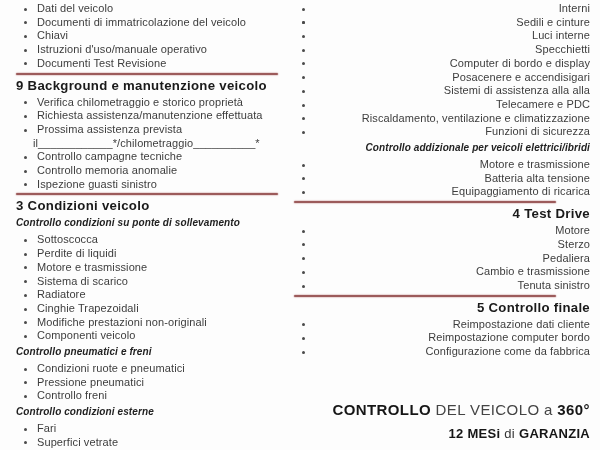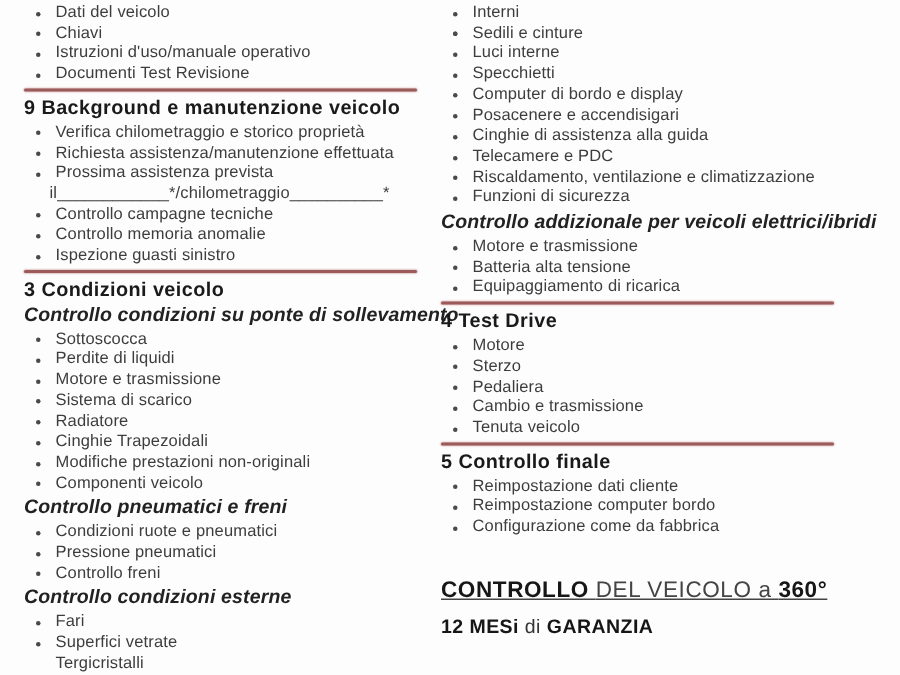--- a/index.html
+++ b/index.html
@@ -8,21 +8,21 @@
     background: #fdfdfd;
     font-family: "Liberation Sans", sans-serif;
   }
   .doc {
     position: relative; width: 600px; height: 450px; overflow: hidden; padding-left: 29px;
   }
   .col {
     position: absolute; top: 0; padding-top: 2px;
   }
   .col-left  { left: 16px;  width: 266px; }
-  .col-right { left: 294px; width: 296px; }
+  .col-right { left: 294px; width: 296px; text-align: right; }
 
   .list { margin: 0; }
   .item {
     position: relative; padding-left: 21px;
     font-size: 11px; line-height: 13.7px;
     color: #3d3d3d; letter-spacing: 0.1px;
     white-space: nowrap;
   }
   .dot {
     position: absolute; left: 8px; top: 5.6px;
@@ -37,42 +37,43 @@
     border-radius: 1px;
     box-shadow: 0 0 1px 0.5px rgba(190,130,130,0.55);
     margin: 2px 0 3px 0;
   }
   .heading {
     font-size: 13.2px; font-weight: bold; color: #1a1a1a;
     letter-spacing: 0.3px; line-height: 15px;
     margin: 1px 0 3px 0; white-space: nowrap;
   }
   .subheading {
-    font-size: 13px; font-weight: bold; font-style: italic;
+    font-size: 10px; font-weight: bold; font-style: italic;
     color: #222; line-height: 14px; letter-spacing: 0.1px;
     margin: 2px 0 3px 0; white-space: nowrap;
   }
   .tagline {
-    margin-top: 26px; font-size: 15px; line-height: 17px;
-    color: #444; letter-spacing: 0.4px; white-space: nowrap; text-decoration: underline;
+    margin-top: 42px; font-size: 15px; line-height: 17px;
+    color: #444; letter-spacing: 0.4px; white-space: nowrap;
   }
   .tagline2 {
     margin-top: 7px; font-size: 13px; line-height: 17px;
     color: #333; letter-spacing: 0.3px; white-space: nowrap;
   }
   .b { font-weight: bold; color: #161616; }
   .r { font-weight: normal; }
 </style>
 </head>
 <body>
 
 <div class="doc">
   <div class="col col-left">
       <div class="list">
         <div class="item"><span class="dot"></span><span>Dati del veicolo</span></div>
+        <div class="item"><span class="dot"></span><span>Documenti di immatricolazione del veicolo</span></div>
         <div class="item"><span class="dot"></span><span>Chiavi</span></div>
         <div class="item"><span class="dot"></span><span>Istruzioni d'uso/manuale operativo</span></div>
         <div class="item"><span class="dot"></span><span>Documenti Test Revisione</span></div>
       </div>
       <div class="divider" style="background: rgb(156, 91, 91);"></div>
       <div class="heading">9 Background e manutenzione veicolo</div>
       <div class="list">
         <div class="item"><span class="dot"></span><span>Verifica chilometraggio e storico proprietà</span></div>
         <div class="item"><span class="dot"></span><span>Richiesta assistenza/manutenzione effettuata</span></div>
         <div class="item"><span class="dot"></span><span>Prossima assistenza prevista</span></div>
@@ -109,39 +110,39 @@
     </div>
   <div class="col col-right">
       <div class="list">
         <div class="item"><span class="dot"></span><span>Interni</span></div>
         <div class="item"><span class="dot"></span></div>
         <div class="item"><span class="dot"></span><span>Sedili e cinture</span></div>
         <div class="item"><span class="dot"></span><span>Luci interne</span></div>
         <div class="item"><span class="dot"></span><span>Specchietti</span></div>
         <div class="item"><span class="dot"></span><span>Computer di bordo e display</span></div>
         <div class="item"><span class="dot"></span><span>Posacenere e accendisigari</span></div>
-        <div class="item"><span class="dot"></span><span>Cinghie di assistenza alla guida</span></div>
+        <div class="item"><span class="dot"></span><span>Sistemi di assistenza alla alla</span></div>
         <div class="item"><span class="dot"></span><span>Telecamere e PDC</span></div>
         <div class="item"><span class="dot"></span><span>Riscaldamento, ventilazione e climatizzazione</span></div>
         <div class="item"><span class="dot"></span><span>Funzioni di sicurezza</span></div>
       </div>
       <div class="subheading">Controllo addizionale per veicoli elettrici/ibridi</div>
       <div class="list">
         <div class="item"><span class="dot"></span><span>Motore e trasmissione</span></div>
         <div class="item"><span class="dot"></span><span>Batteria alta tensione</span></div>
         <div class="item"><span class="dot"></span><span>Equipaggiamento di ricarica</span></div>
       </div>
       <div class="divider" style="background: rgb(156, 91, 91);"></div>
       <div class="heading">4 Test Drive</div>
       <div class="list">
         <div class="item"><span class="dot"></span><span>Motore</span></div>
         <div class="item"><span class="dot"></span><span>Sterzo</span></div>
         <div class="item"><span class="dot"></span><span>Pedaliera</span></div>
         <div class="item"><span class="dot"></span><span>Cambio e trasmissione</span></div>
-        <div class="item"><span class="dot"></span><span>Tenuta veicolo</span></div>
+        <div class="item"><span class="dot"></span><span>Tenuta sinistro</span></div>
       </div>
       <div class="divider" style="background: rgb(156, 91, 91);"></div>
       <div class="heading">5 Controllo finale</div>
       <div class="list">
         <div class="item"><span class="dot"></span><span>Reimpostazione dati cliente</span></div>
         <div class="item"><span class="dot"></span><span>Reimpostazione computer bordo</span></div>
         <div class="item"><span class="dot"></span><span>Configurazione come da fabbrica</span></div>
       </div>
       <div class="tagline"><span class="b">CONTROLLO </span><span class="r">DEL VEICOLO a </span><span class="b">360°</span></div>
       <div class="tagline2"><span class="b">12 MESi </span><span class="r">di </span><span class="b">GARANZIA</span></div>

